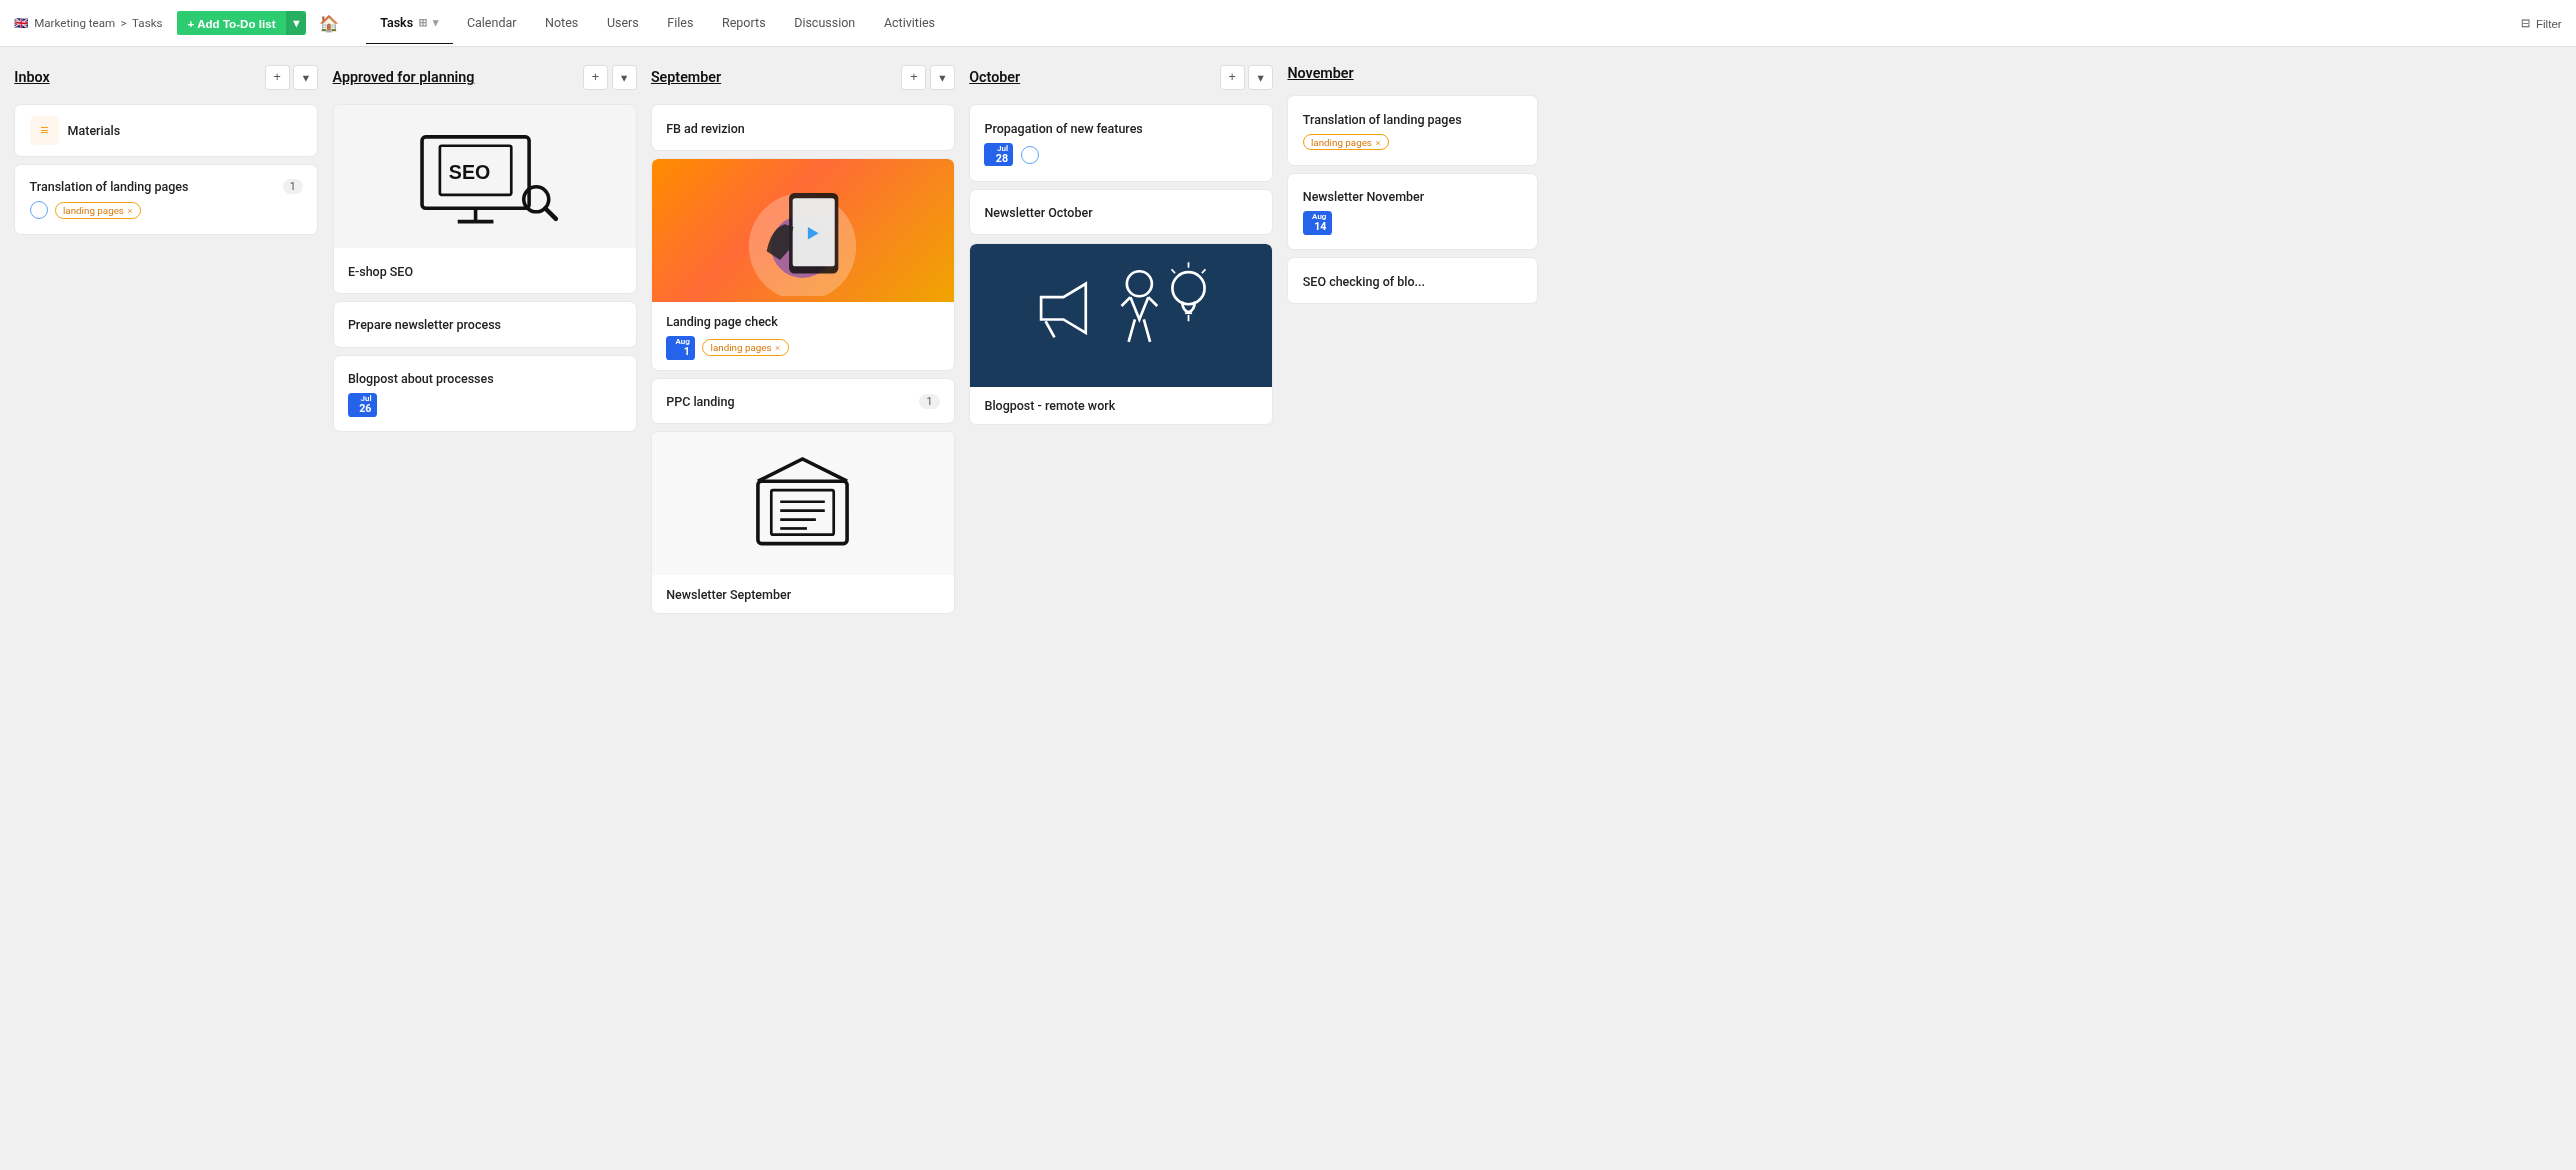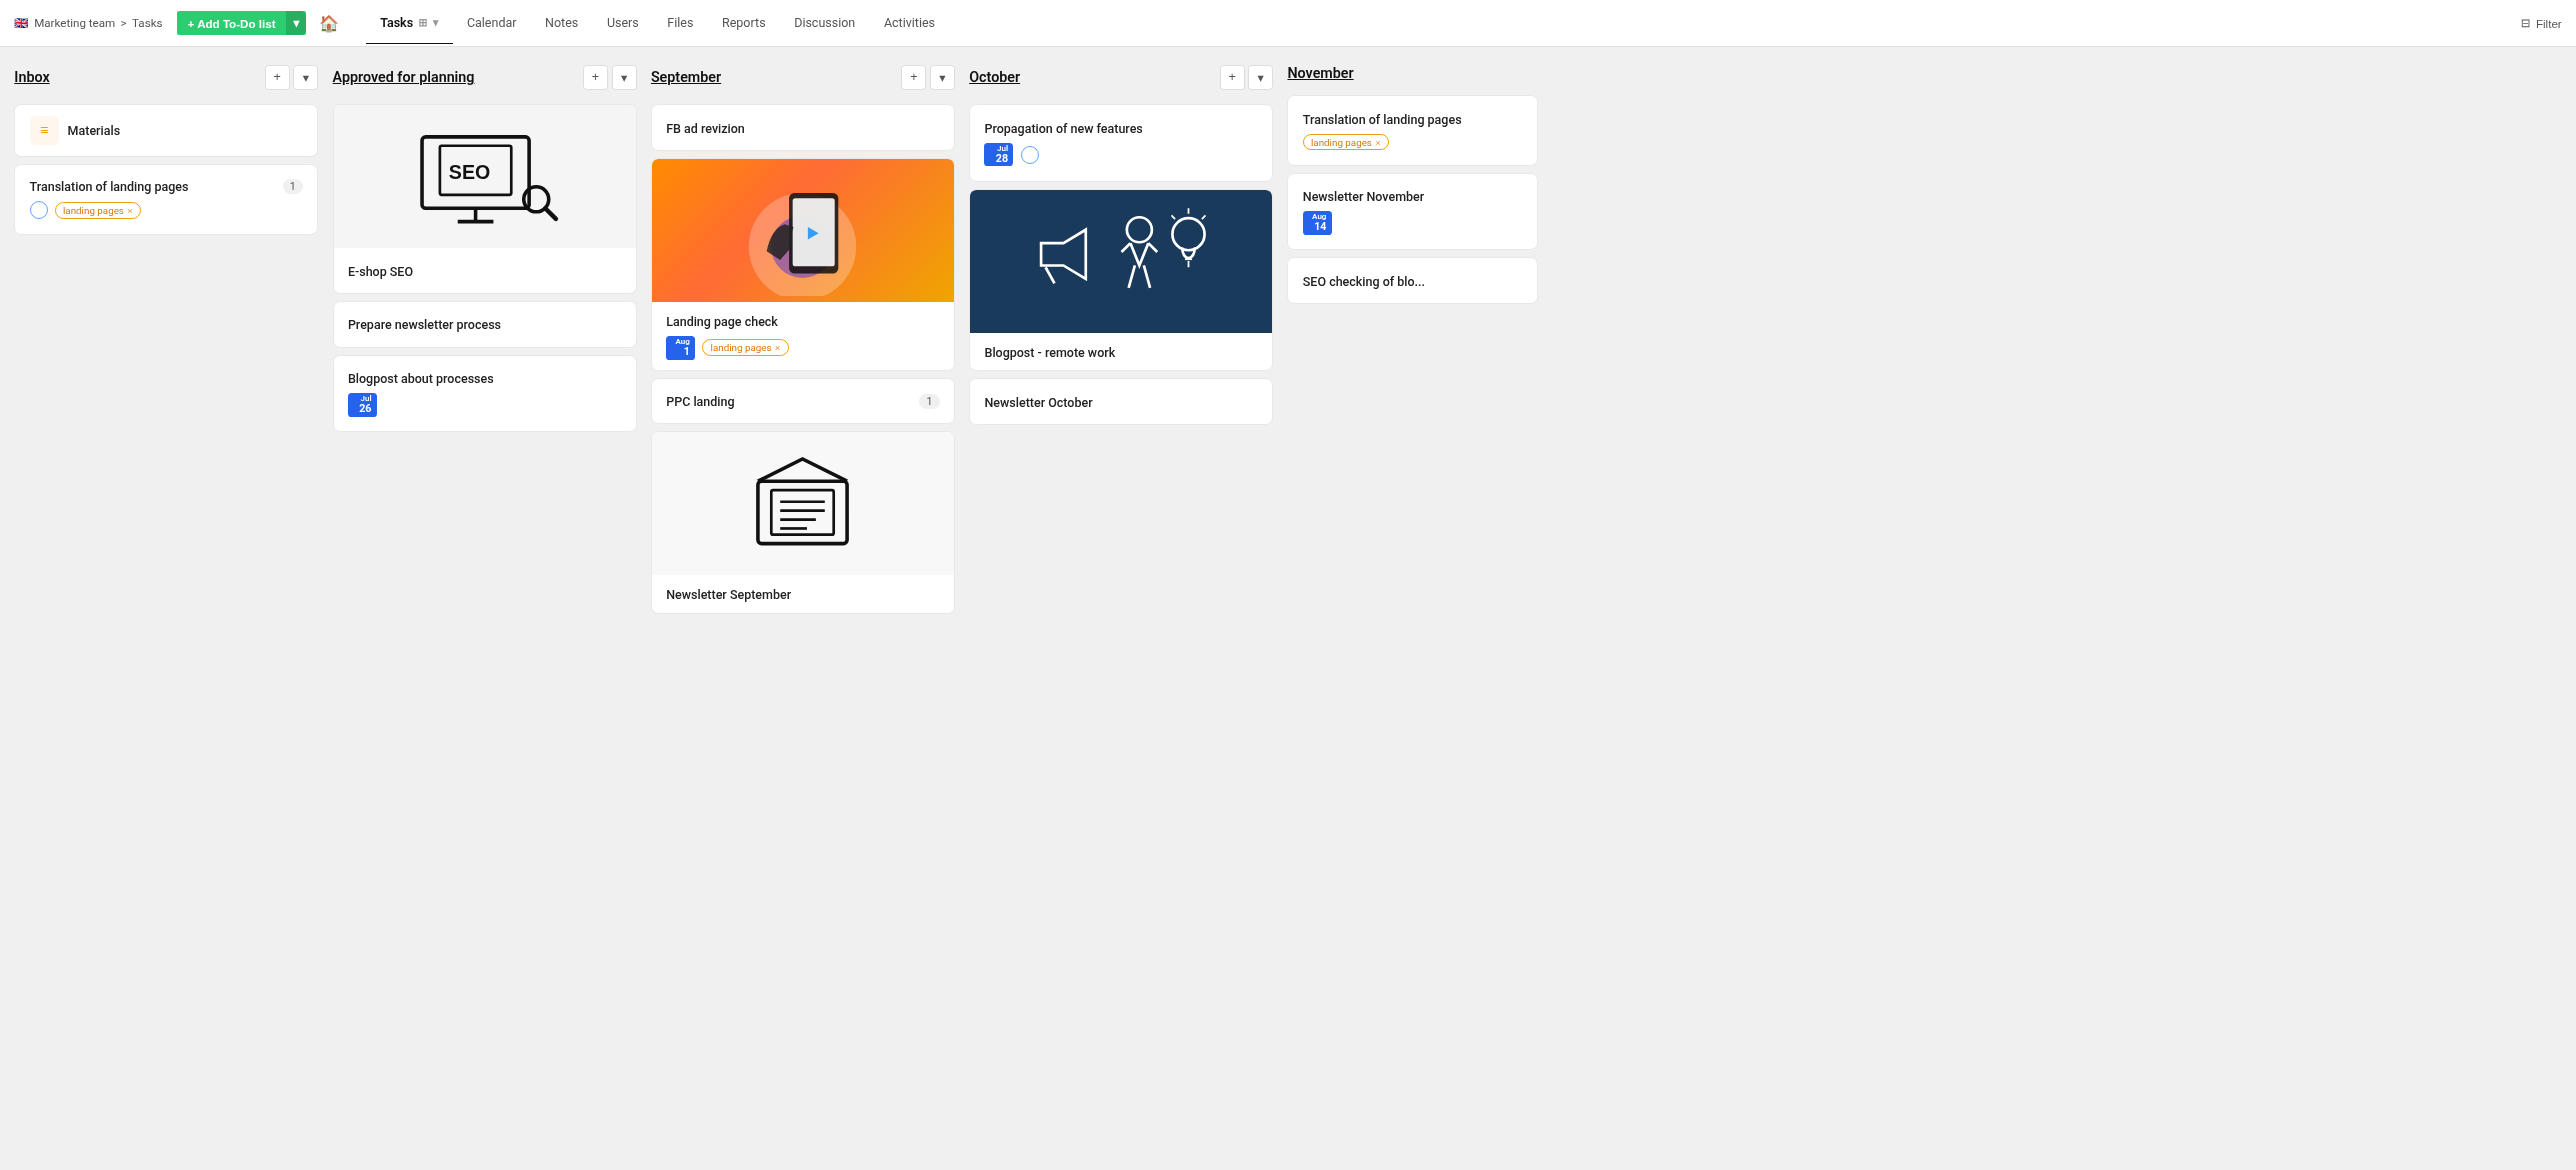--- a/index.html
+++ b/index.html
@@ -276,20 +276,24 @@
       <span class="card-title">Propagation of new features</span>
       <div class="card-meta">
         <span class="date-badge date-badge-jul">
           <span class="month">Jul</span>
           <span class="day">28</span>
         </span>
         <span class="circle-icon"></span>
       </div>
     </div>
 
+    <div class="card">
+      <span class="card-title">Newsletter October</span>
+    </div>
+
     <div class="card" style="padding:0;overflow:hidden;">
       <div class="newsletter-illus">
         <svg width="197" height="134" viewBox="0 0 220 150" xmlns="http://www.w3.org/2000/svg">
 
           <path d="M20,55 L20,80 L45,80 L70,95 L70,40 L45,55 Z" fill="none" stroke="#fff" stroke-width="3"></path>
           <line x1="20" y1="60" x2="20" y2="75" stroke="#fff" stroke-width="2"></line>
           <line x1="25" y1="82" x2="35" y2="100" stroke="#fff" stroke-width="3"></line>
 
           <circle cx="130" cy="40" r="14" fill="none" stroke="#fff" stroke-width="3"></circle>
           <path d="M120,55 L130,80 L140,55" fill="none" stroke="#fff" stroke-width="3"></path>
@@ -303,24 +307,20 @@
 
           <line x1="185" y1="22" x2="185" y2="16" stroke="#fff" stroke-width="2"></line>
           <line x1="200" y1="28" x2="204" y2="24" stroke="#fff" stroke-width="2"></line>
           <line x1="170" y1="28" x2="166" y2="24" stroke="#fff" stroke-width="2"></line>
         </svg>
       </div>
       <div style="padding:10.7px 14.3px;">
         <span class="card-title">Blogpost - remote work</span>
       </div>
     </div>
-
-    <div class="card">
-      <span class="card-title">Newsletter October</span>
-    </div>
   </div>
 
   <div class="column" style="min-width:251px;max-width:251px;overflow:hidden;">
     <div class="column-header">
       <span class="column-title">November</span>
     </div>
 
     <div class="card">
       <span class="card-title">Translation of landing pages</span>
       <div class="card-meta">

